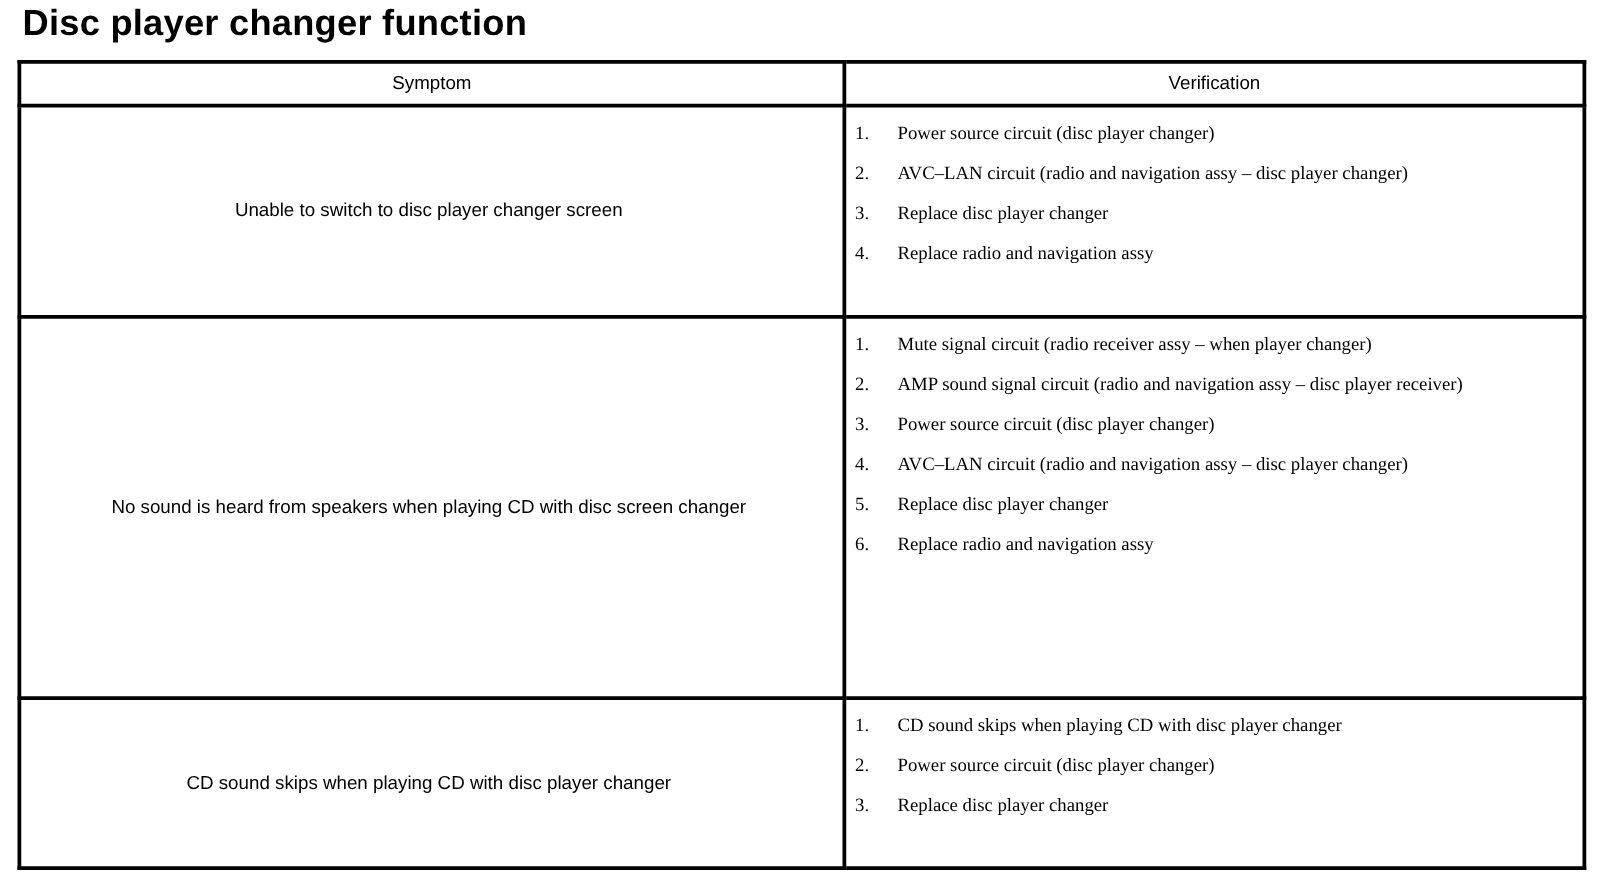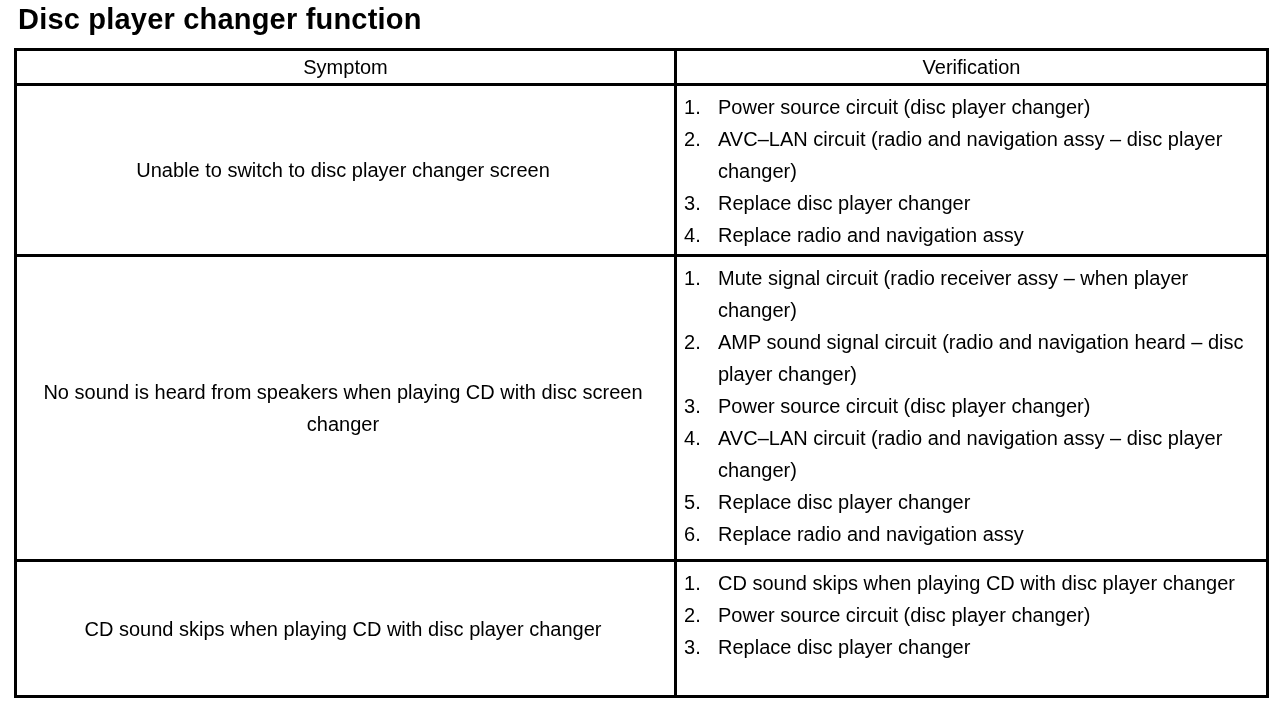--- a/index.html
+++ b/index.html
@@ -30,21 +30,21 @@
     table-layout: fixed;
     margin: 12px 0 0 14px;
     width: 1252px;
     background: #ffffff;
   }
   table.fault-table col.col-symptom      { width: 660px; }
   table.fault-table col.col-verification { width: 592px; }
   table.fault-table th,
   table.fault-table td {
     border: 3px solid #000000;
-    font-size: 20px;
+    font-size: 15px;
     font-weight: normal;
   }
   table.fault-table th {
     height: 32px;
     text-align: center;
     vertical-align: middle;
     padding: 0;
     line-height: 24px;
   }
   td.symptom-cell {
@@ -58,20 +58,21 @@
     padding: 5px 6px 3px 7px;
   }
   tr.row-1 { height: 169px; }
   tr.row-2 { height: 305px; }
   tr.row-3 { height: 136px; }
   ol.verification-list {
     margin: 0;
     padding: 0;
     list-style: none;
     counter-reset: step;
+    font-family: Liberation Serif, serif;
   }
   ol.verification-list li {
     counter-increment: step;
     display: grid;
     grid-template-columns: 34px 1fr;
     line-height: 32px;
   }
   ol.verification-list li::before {
     content: counter(step) ".";
     text-align: left;
@@ -107,21 +108,21 @@
             <li>Replace radio and navigation assy</li>
           </ol>
         </td>
       </tr>
 
       <tr class="row-2">
         <td class="symptom-cell">No sound is heard from speakers when playing CD with disc screen changer</td>
         <td class="verification-cell">
           <ol class="verification-list">
             <li>Mute signal circuit (radio receiver assy – when player changer)</li>
-            <li>AMP sound signal circuit (radio and navigation heard – disc player changer)</li>
+            <li>AMP sound signal circuit (radio and navigation assy – disc player receiver)</li>
             <li>Power source circuit (disc player changer)</li>
             <li>AVC–LAN circuit (radio and navigation assy – disc player changer)</li>
             <li>Replace disc player changer</li>
             <li>Replace radio and navigation assy</li>
           </ol>
         </td>
       </tr>
 
       <tr class="row-3">
         <td class="symptom-cell">CD sound skips when playing CD with disc player changer</td>

